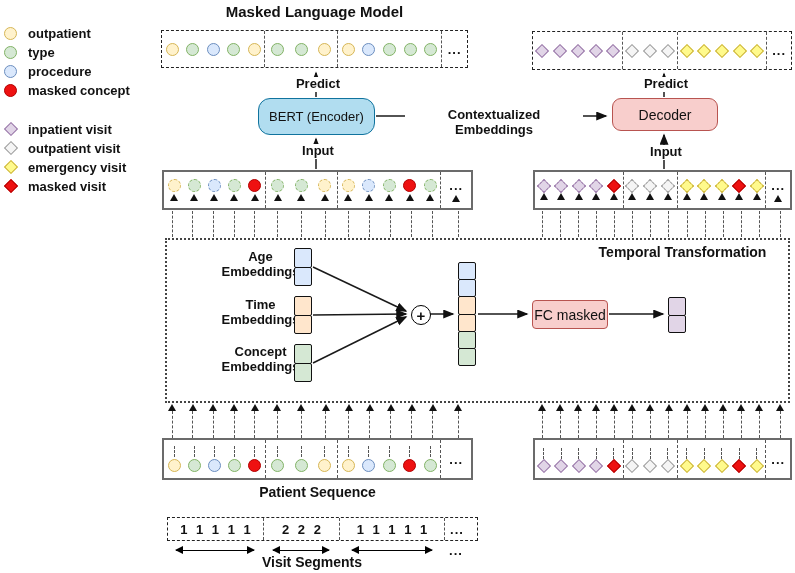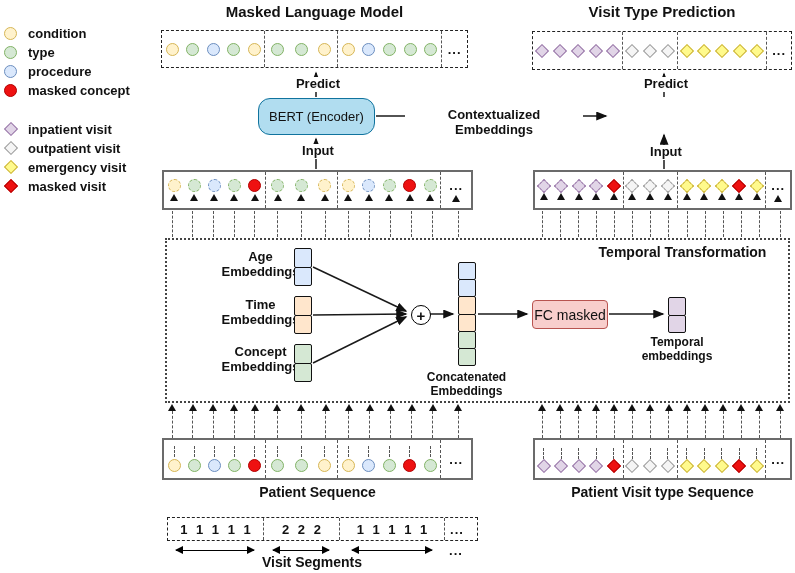--- a/index.html
+++ b/index.html
@@ -93,21 +93,21 @@
       <line x1="478" y1="314" x2="527" y2="314" marker-end="url(#ahm)"></line>
       <line x1="609" y1="314" x2="663" y2="314" marker-end="url(#ahm)"></line>
     </g>
   </svg>
 
   <div class="legend" style="top:26px">
       <div class="litem">
         <span class="licon">
           <span class="shape circle condition"></span>
         </span>
-        <span class="llabel">condition</span>
+        <span class="llabel">outpatient</span>
       </div>
       <div class="litem">
         <span class="licon">
           <span class="shape circle drug"></span>
         </span>
         <span class="llabel">type</span>
       </div>
       <div class="litem">
         <span class="licon">
           <span class="shape circle procedure"></span>
@@ -142,21 +142,20 @@
       </div>
       <div class="litem">
         <span class="licon">
           <span class="shape diamond masked-visit"></span>
         </span>
         <span class="llabel">masked visit</span>
       </div>
     </div>
 
   <div class="lbl t15" style="left:161px;top:3px;width:307px">Masked Language Model</div>
-  <div class="lbl t15" style="left:532px;top:3px;width:260px">Visit Type Prediction</div>
 
   <div class="box dashbox seq" style="left:161px;top:30px;width:307px;height:38px">
       <div class="cell" style="width: 104px;">
         <div class="item">
           <span class="shape circle condition"></span>
         </div>
         <div class="item">
           <span class="shape circle drug"></span>
         </div>
         <div class="item">
@@ -257,20 +256,21 @@
       </div>
     </div>
 
   <div class="lbl t13 onln" style="left:286px;top:77px;width:60px">Predict</div>
   <div class="lbl t13 onln" style="left:293px;top:144px;width:46px">Input</div>
   <div class="lbl t13 onln" style="left:634px;top:77px;width:60px">Predict</div>
   <div class="lbl t13 onln" style="left:641px;top:145px;width:46px">Input</div>
   <div class="lbl t13 onln" style="left:405px;top:108px;width:174px">Contextualized Embeddings</div>
 
   <div class="node bert" style="left:258px;top:98px;width:117px;height:37px">BERT (Encoder)</div>
+  <div class="node pink" style="left:612px;top:98px;width:106px;height:33px">Decoder</div>
 
   <div class="box solidbox seq" style="left:162px;top:170px;width:311px;height:40px">
       <div class="cell" style="width: 103px;">
         <div class="item">
           <span class="shape circle condition dashed-edge"></span>
           <span class="ah"></span>
         </div>
         <div class="item">
           <span class="shape circle drug dashed-edge"></span>
           <span class="ah"></span>
@@ -527,29 +527,27 @@
   <div class="plus" style="left:411px;top:305px">+</div>
 
   <div class="vrect" style="left:458px;top:262px;height:104px">
     <span class="half procedure"></span>
       <span class="half procedure"></span>
     <span class="half time"></span>
       <span class="half time"></span>
     <span class="half drug"></span>
       <span class="half drug"></span>
   </div>
-  <div class="lbl t12" style="left:409px;top:371px;width:115px">Concatenated Embeddings</div>
 
   <div class="node pink fc" style="left:532px;top:300px;width:76px;height:29px">FC masked</div>
 
   <div class="vrect" style="left:668px;top:297px;height:36px">
     <span class="half inpatient"></span>
       <span class="half inpatient"></span>
   </div>
-  <div class="lbl t12" style="left:628px;top:336px;width:98px">Temporal embeddings</div>
 
   <div class="connrow" style="left:162px;top:404px;width:311px;height:34px">
       <div class="cell" style="width: 103px;">
         <div class="item conn-item">
           <span class="ah"></span>
           <span class="vdash"></span>
         </div>
         <div class="item conn-item">
           <span class="ah"></span>
           <span class="vdash"></span>
@@ -802,21 +800,20 @@
         </div>
       </div>
       <div class="cell" style="width: 24px;">
         <div class="item">
           <span class="dots">...</span>
         </div>
       </div>
     </div>
 
   <div class="lbl t14" style="left:162px;top:484px;width:311px">Patient Sequence</div>
-  <div class="lbl t14" style="left:533px;top:484px;width:259px">Patient Visit type Sequence</div>
 
   <div class="box dashbox seq" style="left:167px;top:517px;width:311px;height:24px">
       <div class="cell" style="width: 96px;">
         <span class="segtext">1 1 1 1 1</span>
       </div>
       <div class="cell" style="width: 76px;">
         <span class="segtext">2 2 2</span>
       </div>
       <div class="cell" style="width: 105px;">
         <span class="segtext">1 1 1 1 1</span>

